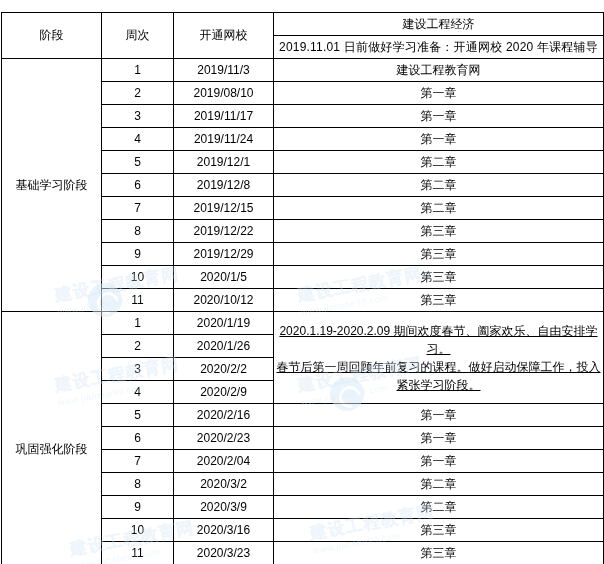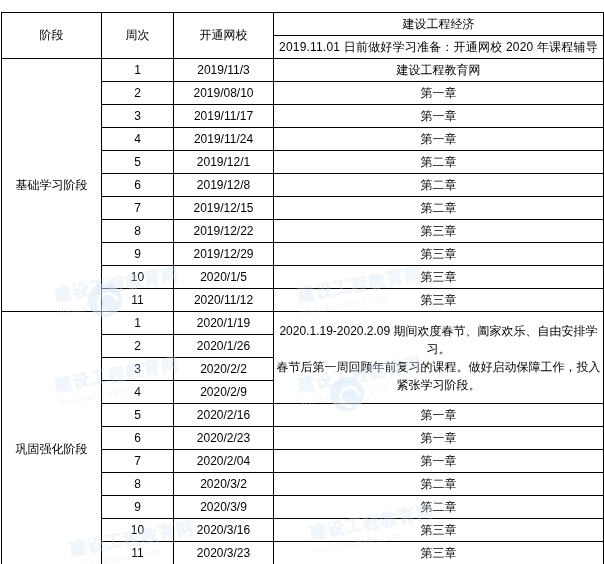--- a/index.html
+++ b/index.html
@@ -62,21 +62,21 @@
   .stage-cell {
     font-size: 13px;
   }
   .note-cell {
     font-size: 12px;
     text-align: left;
     line-height: 18px;
     padding: 2px 4px 2px 6px;
     vertical-align: middle;
   }
-  .note-cell span { display: block; }
+  .note-cell span { display: block; text-decoration: underline; }
 
   
   .wm {
     position: absolute;
     pointer-events: none;
     user-select: none;
     opacity: 0.33;
     transform: rotate(-10deg);
     white-space: nowrap;
   }
@@ -194,21 +194,21 @@
         <td>2019/12/29</td>
         <td>第三章</td>
       </tr>
       <tr>
         <td>10</td>
         <td>2020/1/5</td>
         <td>第三章</td>
       </tr>
       <tr>
         <td>11</td>
-        <td>2020/11/12</td>
+        <td>2020/10/12</td>
         <td>第三章</td>
       </tr>
 
       <tr>
         <td class="stage-cell" rowspan="12">巩固强化阶段</td>
         <td>1</td>
         <td>2020/1/19</td>
         <td class="note-cell" rowspan="4">
           <span>2020.1.19-2020.2.09 期间欢度春节、阖家欢乐、自由安排学习。</span>
           <span>春节后第一周回顾年前复习的课程。做好启动保障工作，投入</span>

